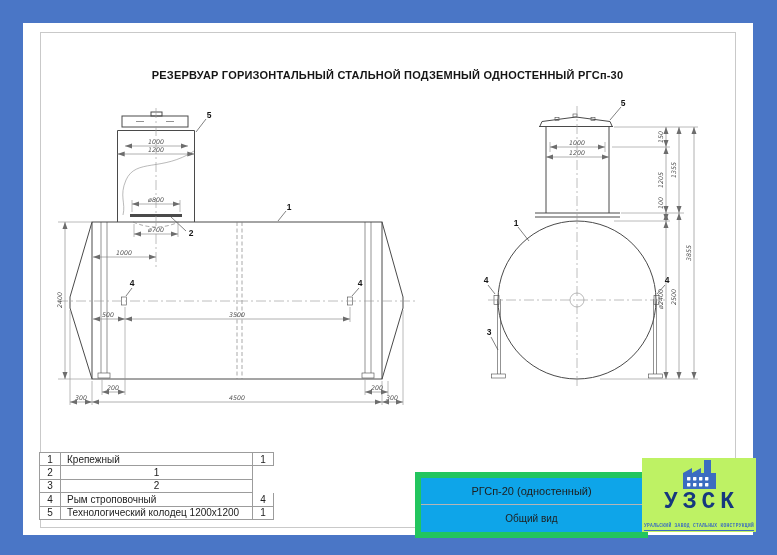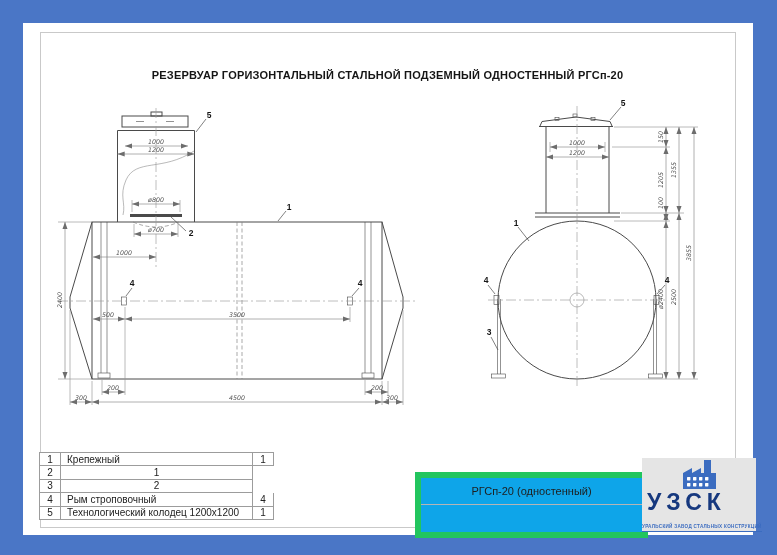--- a/index.html
+++ b/index.html
@@ -35,34 +35,34 @@
     display:flex;align-items:center;overflow:hidden;white-space:nowrap;
   }
   .pt-num,.pt-qty{justify-content:center;}
   .pt-name{padding-left:6px;}
   .title-block{
     position:absolute;left:415px;top:472px;width:221px;height:54px;
     border:6px solid #22c55e;background:#0ea5e9;color:#1e1e1e;
   }
   .tb-row1{height:26px;border-bottom:1px solid #b5b5b5;display:flex;align-items:center;justify-content:center;font-size:11px;}
   .tb-row2{height:27px;display:flex;align-items:center;justify-content:center;font-size:10px;}
-  .logo{position:absolute;left:642px;top:458px;width:114px;text-align:left;background:#e5e5e5;}
+  .logo{position:absolute;left:642px;top:458px;width:114px;text-align:center;background:#bef264;font-family:Liberation Mono, monospace;}
   .logo-icon{display:block;margin:0 auto;}
   .logo-abbr{font-size:23px;font-weight:bold;color:#16387e;letter-spacing:5px;line-height:1;margin-top:1px;margin-left:5px;}
   .logo-tagline{
     display:inline-block;font-size:4.6px;font-weight:bold;color:#3b6cc0;
     border-bottom:1px solid #3b6cc0;padding-bottom:1.5px;margin-top:2px;white-space:nowrap;letter-spacing:0.3px;
   }
 </style>
 </head>
 <body>
 
 <div class="paper"></div>
 <div class="frame"></div>
-<div class="drawing-title">РЕЗЕРВУАР ГОРИЗОНТАЛЬНЫЙ СТАЛЬНОЙ ПОДЗЕМНЫЙ ОДНОСТЕННЫЙ РГСп-20</div>
+<div class="drawing-title">РЕЗЕРВУАР ГОРИЗОНТАЛЬНЫЙ СТАЛЬНОЙ ПОДЗЕМНЫЙ ОДНОСТЕННЫЙ РГСп-30</div>
 
 <svg class="drawing" width="777" height="555" viewBox="0 0 777 555">
   <defs>
     <marker id="ar" markerWidth="9" markerHeight="9" refX="7.2" refY="4" orient="auto-start-reverse" markerUnits="userSpaceOnUse">
       <path d="M0,1.4 L7.2,4 L0,6.6 Z" fill="#6d6d6d"></path>
     </marker>
   </defs>
 
   <g>
 
@@ -203,20 +203,21 @@
   </div>
   <div class="pt-row">
     <div class="pt-cell pt-num">5</div>
     <div class="pt-cell pt-name">Технологический колодец 1200x1200</div>
     <div class="pt-cell pt-qty">1</div>
   </div>
 </div>
 
 <div class="title-block">
   <div class="tb-row1">РГСп-20 (одностенный)</div>
+  <div class="tb-row2">Общий вид</div>
 </div>
 
 <div class="logo">
   <svg class="logo-icon" width="40" height="32" viewBox="0 0 40 32">
     <path d="M4,31 V15 L13,10 V15 L22,10 V15 H25 V2 H32 V15 H37 V31 Z" fill="#3b6cc0"></path>
     <rect x="8" y="19" width="3.4" height="3.4" rx="0.6" fill="#ffffff"></rect>
     <rect x="14" y="19" width="3.4" height="3.4" rx="0.6" fill="#ffffff"></rect>
     <rect x="20" y="19" width="3.4" height="3.4" rx="0.6" fill="#ffffff"></rect>
     <rect x="26" y="19" width="3.4" height="3.4" rx="0.6" fill="#ffffff"></rect>
     <rect x="8" y="25" width="3.4" height="3.4" rx="0.6" fill="#ffffff"></rect>

